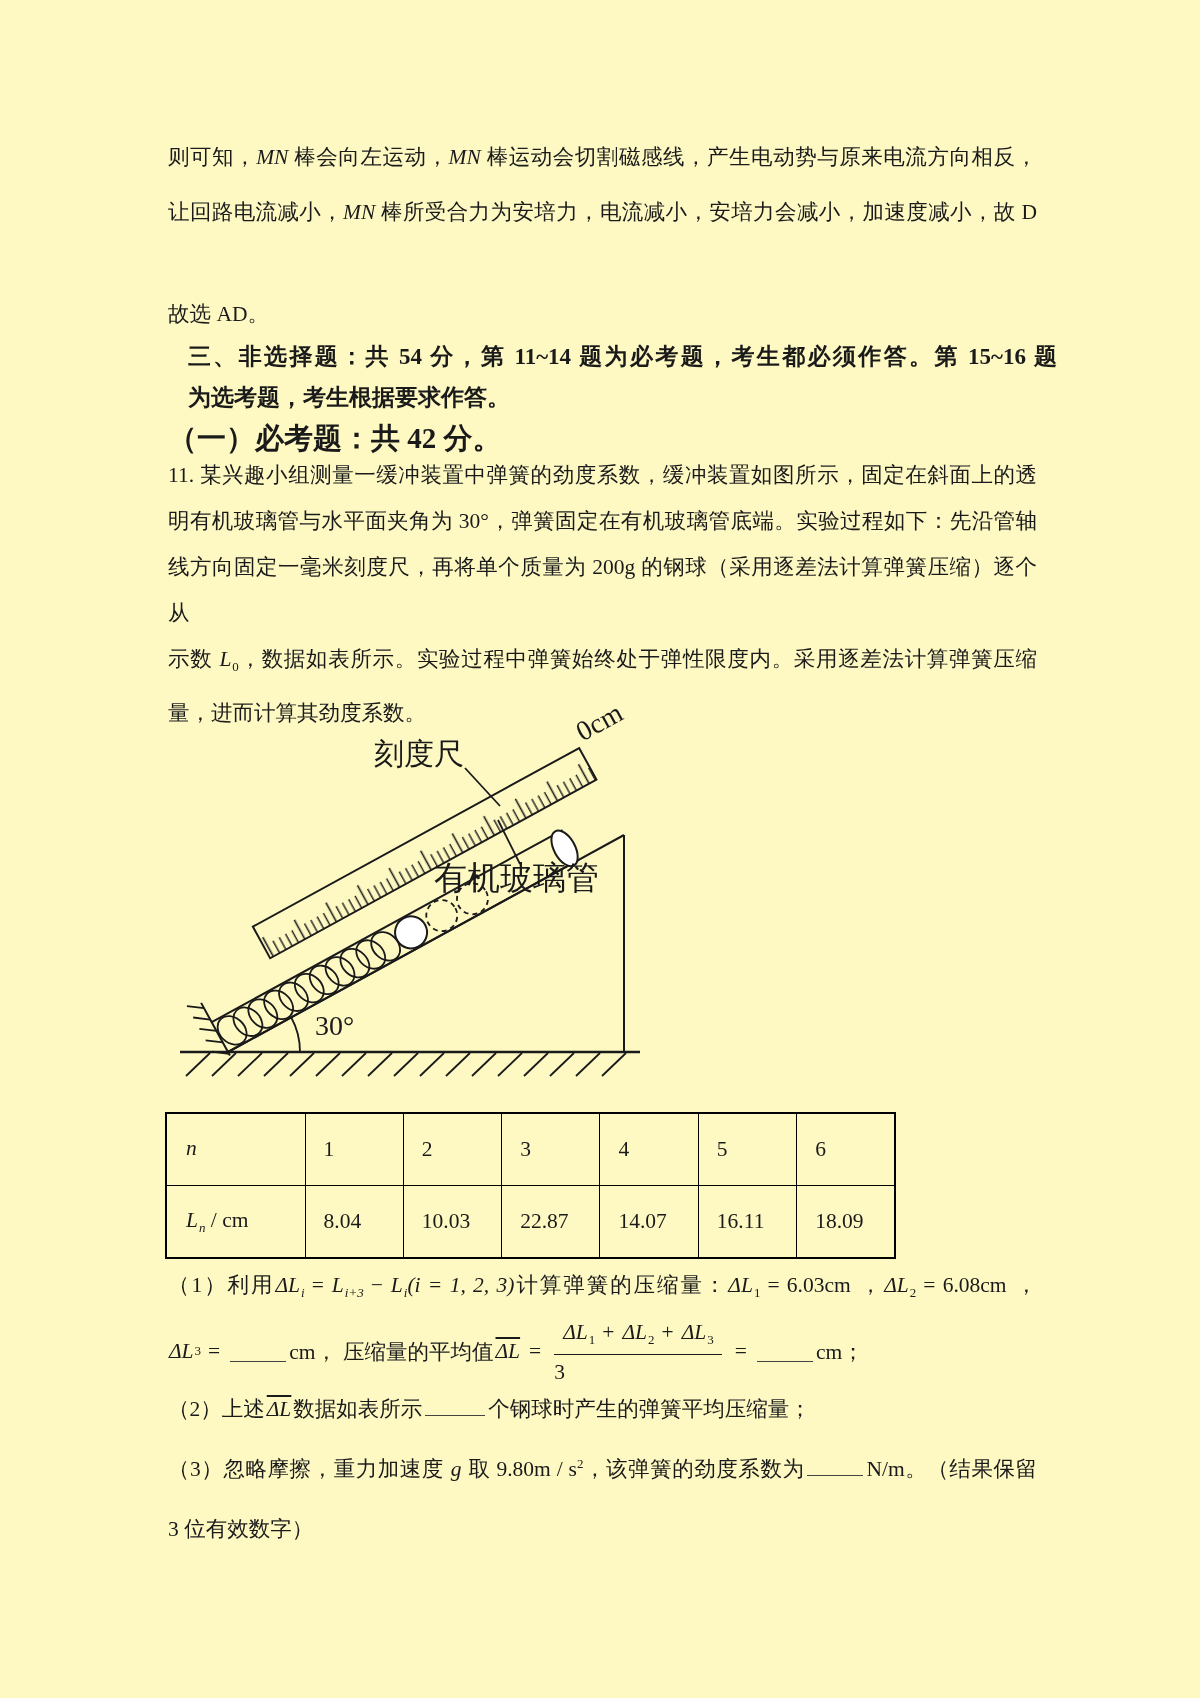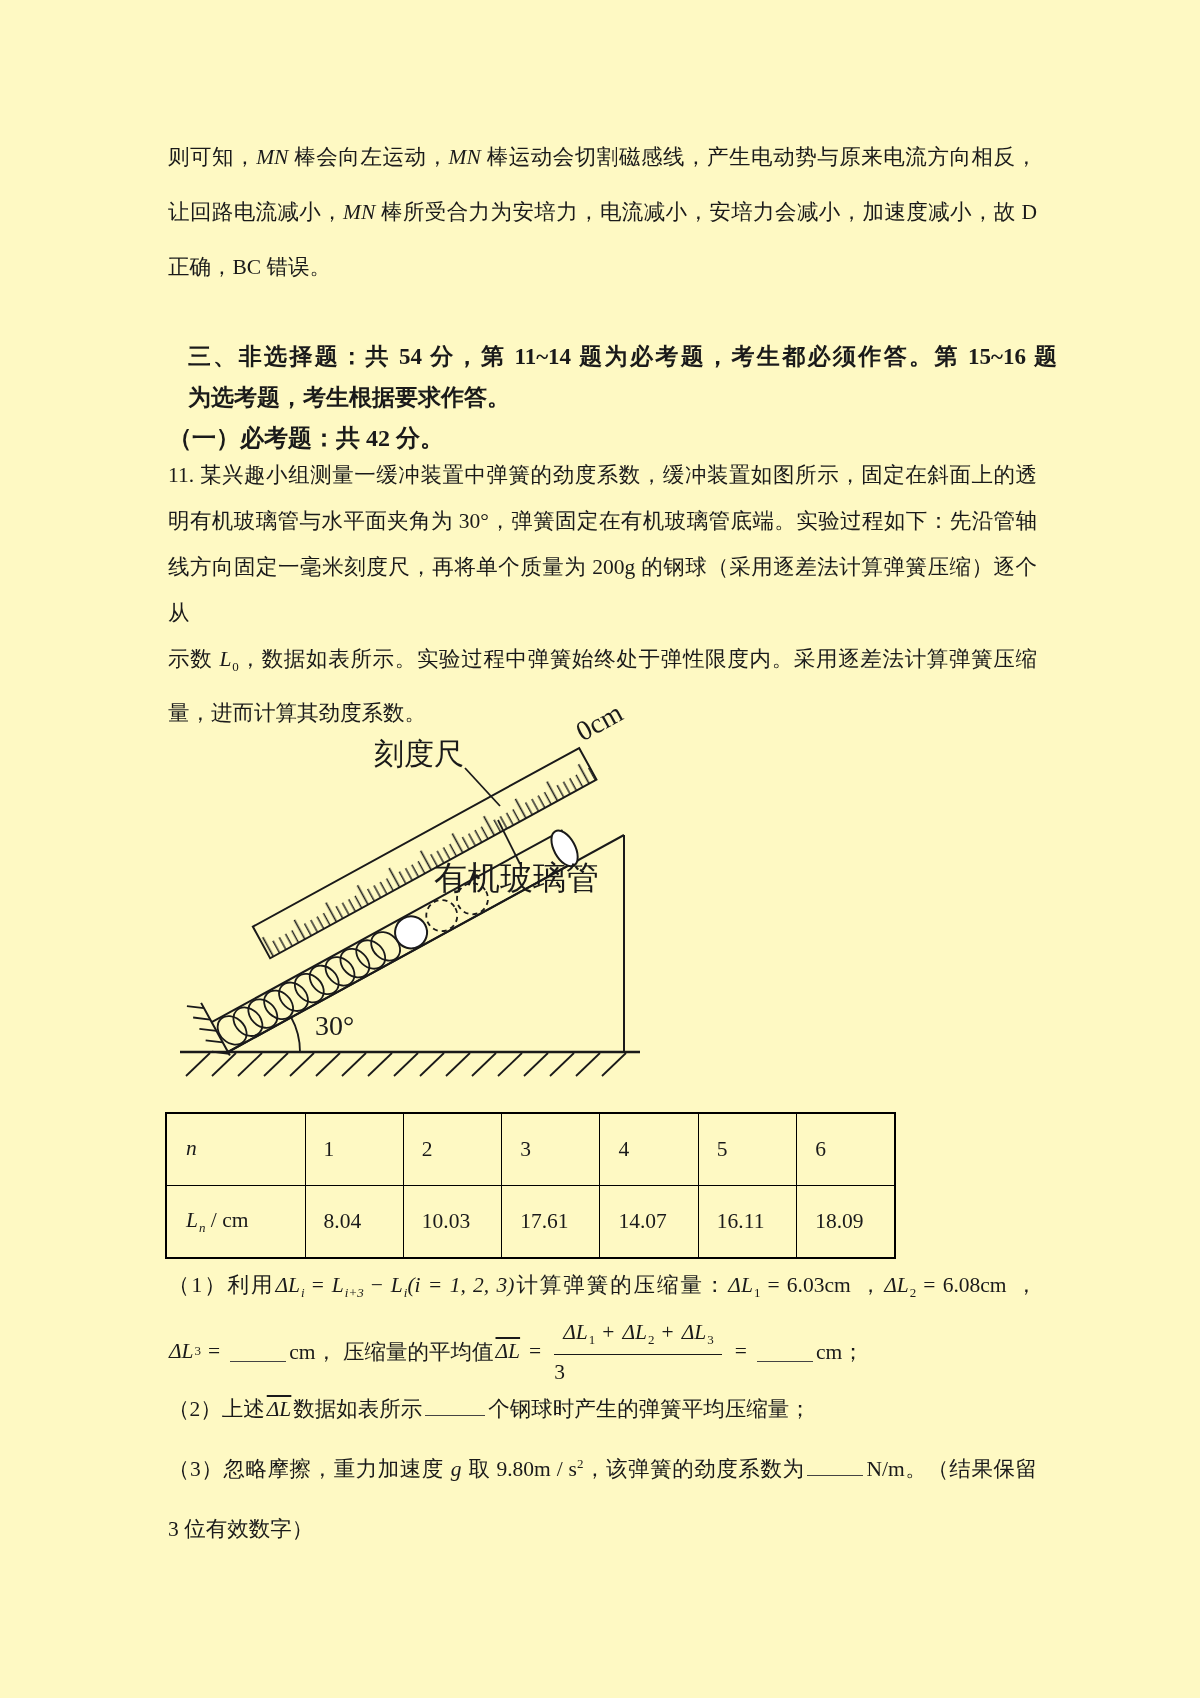--- a/index.html
+++ b/index.html
@@ -29,30 +29,30 @@
   .hline1{font-size:23px;line-height:41px;margin-left:20px;}
 </style>
 </head>
 <body>
 
 <div class="page">
 
   <div class="abs body-text" style="top:130px;">
     <div class="jl"><span>则可知，</span><span class="it">MN</span><span> 棒会向左运动，</span><span class="it">MN</span><span> 棒运动会切割磁感线，产生电动势与原来电流方向相反，</span></div>
     <div class="jl"><span>让回路电流减小，</span><span class="it">MN</span><span> 棒所受合力为安培力，电流减小，安培力会减小，加速度减小，故 D</span></div>
-    <div>正确，BC 错误。</div>
   </div>
 
+  <div class="abs body-text" style="top:293px;line-height:42px;">故选 AD。</div>
 
   <div class="abs bold hline1" style="top:336px;">
     <div class="jl">三、非选择题：共 54 分，第 11~14 题为必考题，考生都必须作答。第 15~16 题</div>
     <div>为选考题，考生根据要求作答。</div>
   </div>
 
-  <div class="abs bold" style="top:417px;font-size:24px;line-height:42px;">（一）必考题：共 42 分。</div>
+  <div class="abs bold" style="top:417px;font-size:29px;line-height:42px;">（一）必考题：共 42 分。</div>
 
   <div class="abs q-text" style="top:452px;">
     <div class="jl">11. 某兴趣小组测量一缓冲装置中弹簧的劲度系数，缓冲装置如图所示，固定在斜面上的透</div>
     <div class="jl">明有机玻璃管与水平面夹角为 30°，弹簧固定在有机玻璃管底端。实验过程如下：先沿管轴</div>
     <div class="jl">线方向固定一毫米刻度尺，再将单个质量为 200g 的钢球（采用逐差法计算弹簧压缩）逐个从</div>
     <div class="jl"><span>示数 </span><span class="var">L</span><span class="sb">0</span><span>，数据如表所示。实验过程中弹簧始终处于弹性限度内。采用逐差法计算弹簧压缩</span></div>
     <div>量，进而计算其劲度系数。</div>
   </div>
 
   <svg style="position:absolute;left:168px;top:702px;" width="500" height="385" viewBox="0 0 500 385">
@@ -147,21 +147,21 @@
       <td>2</td>
       <td>3</td>
       <td>4</td>
       <td>5</td>
       <td>6</td>
     </tr>
     <tr>
       <td><span class="var">L</span><span class="sbi">n</span><span> / cm</span></td>
       <td>8.04</td>
       <td>10.03</td>
-      <td>17.61</td>
+      <td>22.87</td>
       <td>14.07</td>
       <td>16.11</td>
       <td>18.09</td>
     </tr>
   </tbody>
     </table>
 
   <div class="abs q-text jl" style="top:1262px;"><span>（1）利用</span><span class="var">ΔL</span><span class="sbi">i</span><span class="op">=</span><span class="var">L</span><span class="sbi">i+3</span><span class="op">−</span><span class="var">L</span><span class="sbi">i</span><span class="it">(i = 1, 2, 3)</span><span>计算弹簧的压缩量：</span><span class="var">ΔL</span><span class="sb">1</span><span class="op">= 6.03cm</span><span>，</span><span class="var">ΔL</span><span class="sb">2</span><span class="op">= 6.08cm</span><span>，</span></div>
 
   <div class="abs formula-row" style="top:1308px;">

